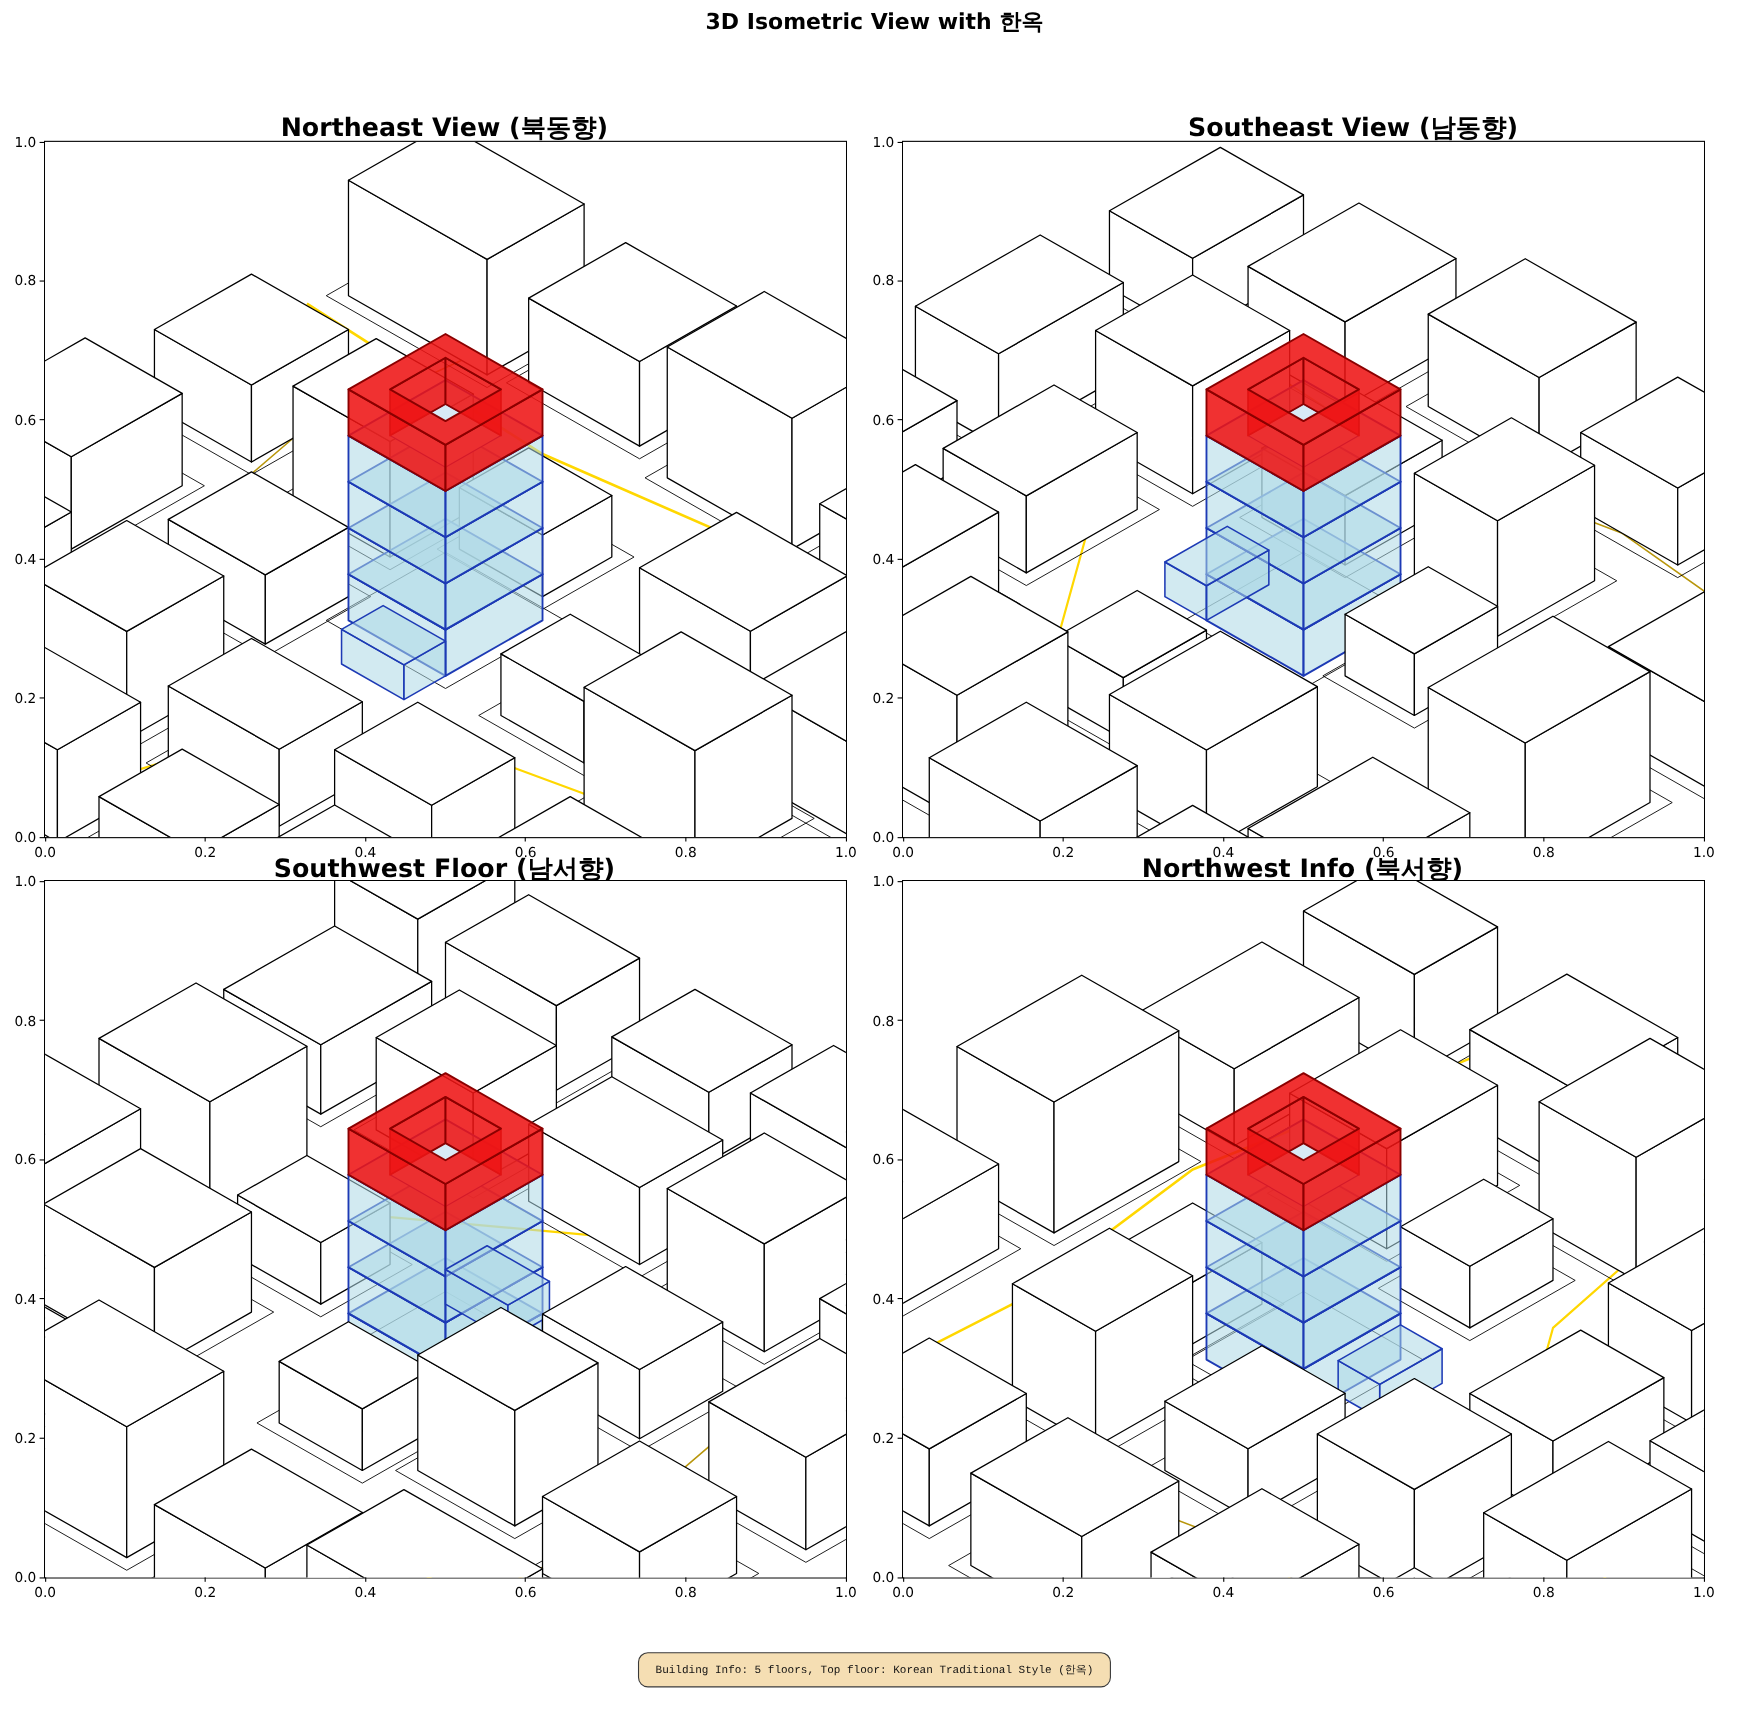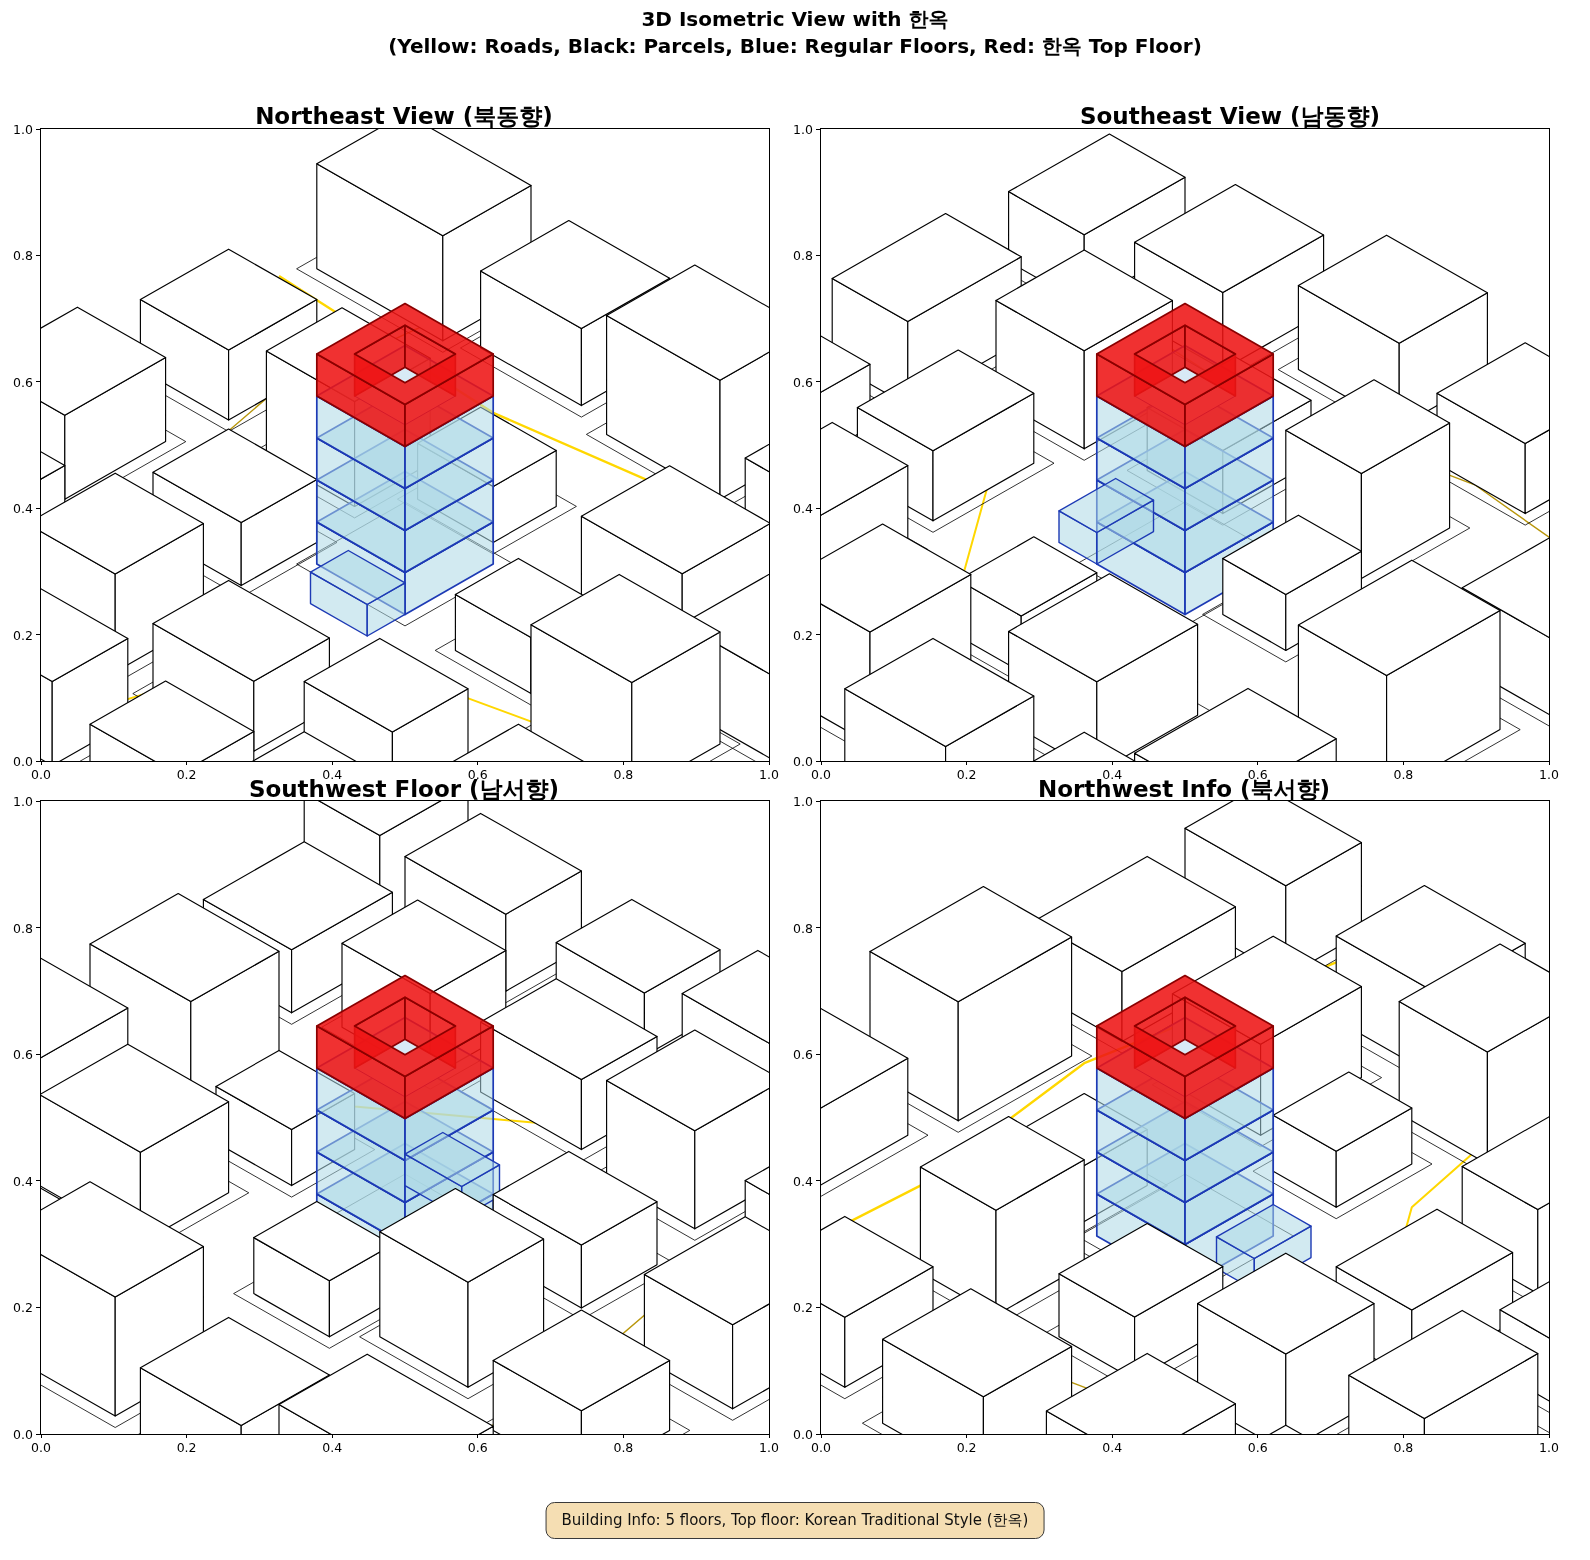--- a/index.html
+++ b/index.html
@@ -8,30 +8,29 @@
   .suptitle{position:absolute;left:0;top:6px;width:1590px;text-align:center;font-weight:bold;
             font-size:20px;line-height:27px;}
   .sp-title{position:absolute;width:728px;text-align:center;font-weight:bold;font-size:23px;height:22px;}
   .axes{position:absolute;border:1px solid #000;background:#fff;}
   .axes svg{display:block;}
   .xtick{position:absolute;font-size:12.5px;transform:translateX(-50%);white-space:nowrap;}
   .ytick{position:absolute;font-size:12.5px;width:34px;text-align:right;transform:translateY(-50%);}
   .tickmark{position:absolute;background:#000;}
   .infobox{position:absolute;left:795px;top:1502px;transform:translateX(-50%);
            background:#F5DEB3;border:1.6px solid #3a3a3a;border-radius:9px;
-           padding:8px 15px;font-size:15px;color:#111;white-space:nowrap;}
+           padding:8px 15px;font-size:10px;color:#111;white-space:nowrap;font-family:Liberation Mono, monospace;}
 </style>
 </head>
 <body>
 
 <div class="figure">
 
   <div class="suptitle">
     <div>3D Isometric View with 한옥</div>
-    <div>(Yellow: Roads, Black: Parcels, Blue: Regular Floors, Red: 한옥 Top Floor)</div>
   </div>
 
   <div class="sp-title" style="left:40px;top:101px;">Northeast View (북동향)</div>
   <div class="sp-title" style="left:866px;top:101px;">Southeast View (남동향)</div>
   <div class="sp-title" style="left:40px;top:774px;">Southwest Floor (남서향)</div>
   <div class="sp-title" style="left:820px;top:774px;">Northwest Info (북서향)</div>
 
   <div class="axes" id="ax0" style="left:40px;top:128px;width:728px;height:632px;">
       <svg width="728" height="632" viewBox="0 0 728 632">
         <rect x="0" y="0" width="728" height="632" fill="#ffffff"></rect>

